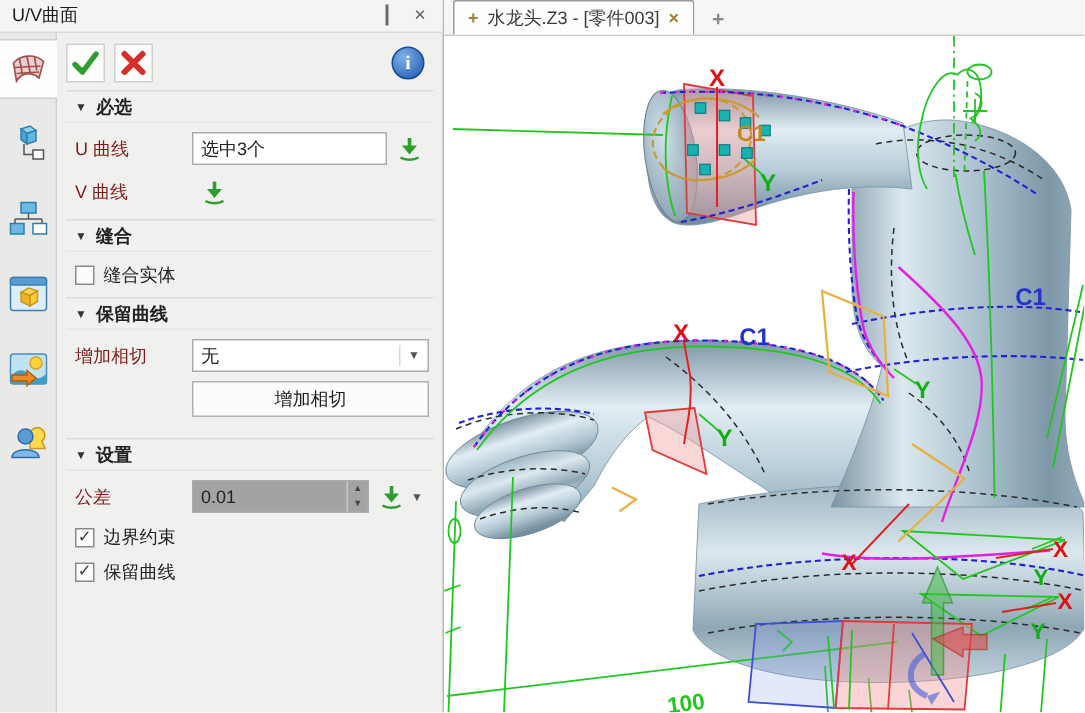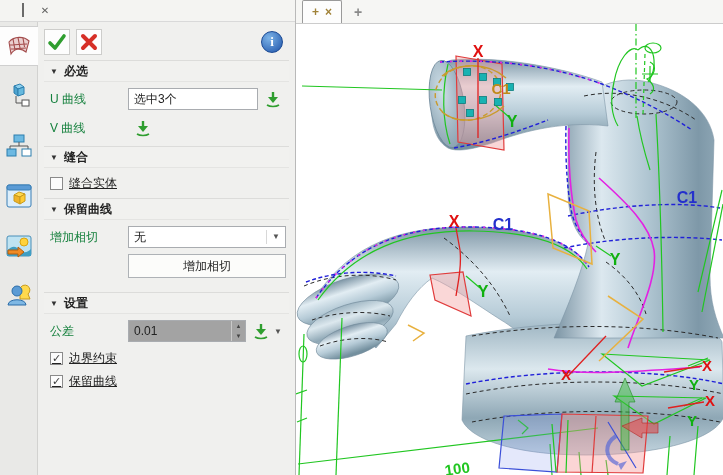--- a/index.html
+++ b/index.html
@@ -22,28 +22,28 @@
 
   .tool-row { display:flex; align-items:center; height:32px; margin-bottom:2px; }
   .tb-btn { width:26px; height:26px; background:#fdfdfd; border:1px solid #cdcdcb; display:flex; align-items:center; justify-content:center; margin-right:6px; }
   .info-btn { margin-left:auto; margin-right:6px; width:22px; height:22px; border-radius:50%;
               background:radial-gradient(circle at 35% 30%, #7db4e8, #1d52a8); color:#fff;
               font:bold 13px "Liberation Serif", serif; display:flex; align-items:center; justify-content:center; border:1px solid #1b4a94;}
 
   .sec-h { height:22px; display:flex; align-items:center; gap:6px; border-top:1px solid #dcdcda; border-bottom:1px solid #e4e4e2; background:#f1f1ef; padding-left:6px; font-weight:bold; }
   .sec-h .tri { font-size:8px; color:#333; }
   .row { display:flex; align-items:center; margin:5px 0 5px 6px; height:24px; }
-  .row .lbl { width:78px; color:#15803d; }
+  .row .lbl { width:78px; color:#7f1d1d; }
   .field { height:22px; background:#fff; border:1px solid #a9acb0; display:flex; align-items:center; padding:0 5px; }
   .field.uv { width:130px; }
   .sel { width:158px; height:22px; background:#fff; border:1px solid #a9acb0; display:flex; align-items:center; padding:0 5px; }
   .sel .caret { margin-left:auto; color:#555; font-size:8px; border-left:1px solid #d8d8d8; padding-left:5px; height:14px; line-height:14px;}
   .pick { width:18px; height:18px; margin-left:6px; }
   .btn-wide { width:158px; height:24px; margin:5px 0 5px 84px; background:#fcfcfa; border:1px solid #aeb2b6; display:flex; align-items:center; justify-content:center; color:#1e1e1e;text-align:right; }
-  .cb-row { display:flex; align-items:center; gap:6px; margin:7px 0 7px 6px; height:16px;text-decoration:underline;}
+  .cb-row { display:flex; align-items:center; gap:6px; margin:7px 0 7px 6px; height:16px;}
   .cb { width:13px; height:13px; border:1px solid #8a8a8a; background:#fcfcfc; font-size:11px; line-height:11px; text-align:center; color:#3c3c3c; }
   .spinbox { width:118px; height:22px; background:#a3a3a3; border:1px solid #a9acb0; display:flex; align-items:center; padding:0 0 0 5px; }
   .spin { margin-left:auto; width:14px; height:20px; border-left:1px solid #c9c9c9; display:flex; flex-direction:column; }
   .spin span { flex:1; font-size:6px; color:#444; text-align:center; line-height:10px; }
   .mini-caret { font-size:8px; color:#555; margin-left:4px; }
 
   
   .right-area { flex:1; display:flex; flex-direction:column; background:#fff; }
   .tabbar { height:24px; background:#f6f6f4; border-bottom:1px solid #cccccc; display:flex; align-items:flex-end; padding-left:6px; }
   .tab { height:23px; background:#fdfdfd; border:1px solid #9a9a9a; border-bottom:none; border-radius:2px 2px 0 0; display:flex; align-items:center; gap:6px; padding:0 9px; color:#3b3b3b; }
@@ -53,20 +53,21 @@
   .viewport svg { position:absolute; left:0; top:0; }
   text { font-family:"Liberation Sans", sans-serif; }
 </style>
 </head>
 <body>
 
 <div class="app">
 
   <div class="left-panel">
     <div class="panel-titlebar">
+      <span class="t">U/V曲面</span>
       <span class="win-ico"><span class="restore-box"></span></span>
       <span class="win-ico">✕</span>
     </div>
     <div class="panel-body">
       <div class="icon-strip">
         <div class="strip-item active">
           <svg width="26" height="24" viewBox="0 0 26 24">
             <g stroke="#a34c4c" stroke-width="1.1" fill="rgba(200,120,120,.35)">
               <path d="M3 8 C8 2 18 2 23 7 L20 18 C14 13 8 15 5 20 Z"></path>
               <path d="M7 5 L9 16 M12 3.5 L14 14 M17 4 L18.5 13 M4 11 L21 10 M5 15 L20 14" fill="none"></path>
@@ -212,20 +213,21 @@
           <span>保留曲线</span>
         </div>
       </div>
     </div>
   </div>
 
   <div class="right-area">
     <div class="tabbar">
       <div class="tab">
         <span class="gold">+</span>
+        <span>水龙头.Z3 - [零件003]</span>
         <span class="gold">×</span>
       </div>
       <div class="newtab">+</div>
     </div>
 
     <div class="viewport">
       <svg width="427" height="451" viewBox="0 0 427 451">
         <defs>
           <linearGradient id="gTube" x1="0" y1="0" x2="0" y2="1">
             <stop offset="0" stop-color="#7e96a6"></stop>

